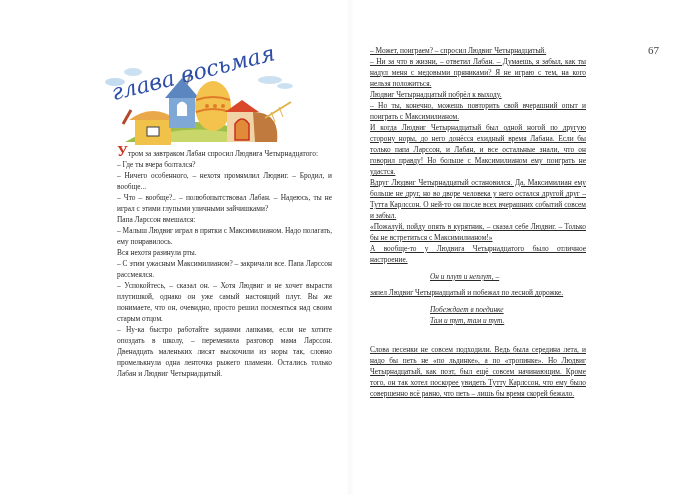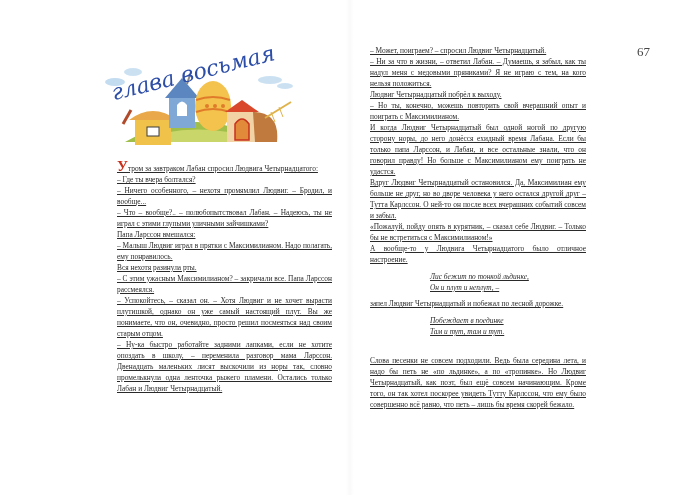--- a/index.html
+++ b/index.html
@@ -5,26 +5,26 @@
   html, body { margin:0; padding:0; }
   body { width:700px; height:495px; background:#ffffff; position:relative; overflow:hidden;
          font-family:"Liberation Serif","DejaVu Serif",serif; color:#2a2a2a; }
   .page { position:absolute; top:0; height:495px; }
   .page-left { left:0; width:350px; }
   .page-right { left:350px; width:350px; }
   .gutter { position:absolute; left:346px; top:0; width:8px; height:495px;
             background:linear-gradient(90deg, rgba(0,0,0,0) 0%, rgba(0,0,0,0.025) 50%, rgba(0,0,0,0) 100%); }
   .text { position:absolute; font-size:7.4px; line-height:11px; text-align:justify; }
   .text p { margin:0; }
-  .left-text { left:117px; top:161px; width:215px;text-decoration:underline; }
+  .left-text { left:117px; top:146px; width:215px; }
   .right-text { left:20px; top:45px; width:216px;text-decoration:underline; }
   .dropcap { color:#c8321e; font-size:15px; font-weight:bold; line-height:10px; }
   .poem { font-style:italic; margin:0; padding-left:60px; }
   .poem-block { margin:6px 0 5px 0; }
-  .page-num { position:absolute; left:287px; top:44px; font-size:13px; color:#444; }
+  .page-num { position:absolute; left:298px; top:44px; font-size:11px; color:#444; }
   .illus { position:absolute; left:95px; top:42px; width:200px; height:108px; }
 </style>
 </head>
 <body>
 
 <div class="page page-left">
   <svg class="illus" viewBox="0 0 200 108">
 
     <ellipse cx="20" cy="40" rx="10" ry="4" fill="#a9cdea" opacity="0.7"></ellipse>
     <ellipse cx="38" cy="30" rx="9" ry="4" fill="#a9cdea" opacity="0.6"></ellipse>
@@ -85,21 +85,20 @@
   <div class="text right-text">
     <p>– Может, поиграем? – спросил Людвиг Четырнадцатый.</p>
     <p>– Ни за что в жизни, – ответил Лабан. – Думаешь, я забыл, как ты надул меня с медовыми пряниками? Я не играю с тем, на кого нельзя положиться.</p>
     <p>Людвиг Четырнадцатый побрёл к выходу.</p>
     <p>– Но ты, конечно, можешь повторить свой вчерашний опыт и поиграть с Максимилианом.</p>
     <p>И когда Людвиг Четырнадцатый был одной ногой по другую сторону норы, до него донёсся ехидный время Лабана. Если бы только папа Ларссон, и Лабан, и все остальные знали, что он говорил правду! Но больше с Максимилианом ему поиграть не удастся.</p>
     <p>Вдруг Людвиг Четырнадцатый остановился. Да, Максимилиан ему больше не друг, но во дворе человека у него остался другой друг – Тутта Карлссон. О ней-то он после всех вчерашних событий совсем и забыл.</p>
     <p>«Пожалуй, пойду опять в курятник, – сказал себе Людвиг. – Только бы не встретиться с Максимилианом!»</p>
     <p>А вообще-то у Людвига Четырнадцатого было отличное настроение.</p>
     <div class="poem-block">
-      <p class="poem">Лис бежит по тонкой льдинке,</p>
       <p class="poem">Он и плут и неплут, –</p>
     </div>
     <p>запел Людвиг Четырнадцатый и побежал по лесной дорожке.</p>
     <div class="poem-block">
       <p class="poem">Побеждает в поединке</p>
       <p class="poem">Там и тут, там и тут.</p>
     </div>
     <p style="margin-top:18px">Слова песенки не совсем подходили. Ведь была середина лета, и надо бы петь не «по льдинке», а по «тропинке». Но Людвиг Четырнадцатый, как поэт, был ещё совсем начинающим. Кроме того, он так хотел поскорее увидеть Тутту Карлссон, что ему было совершенно всё равно, что петь – лишь бы время скорей бежало.</p>
   </div>
 </div>

